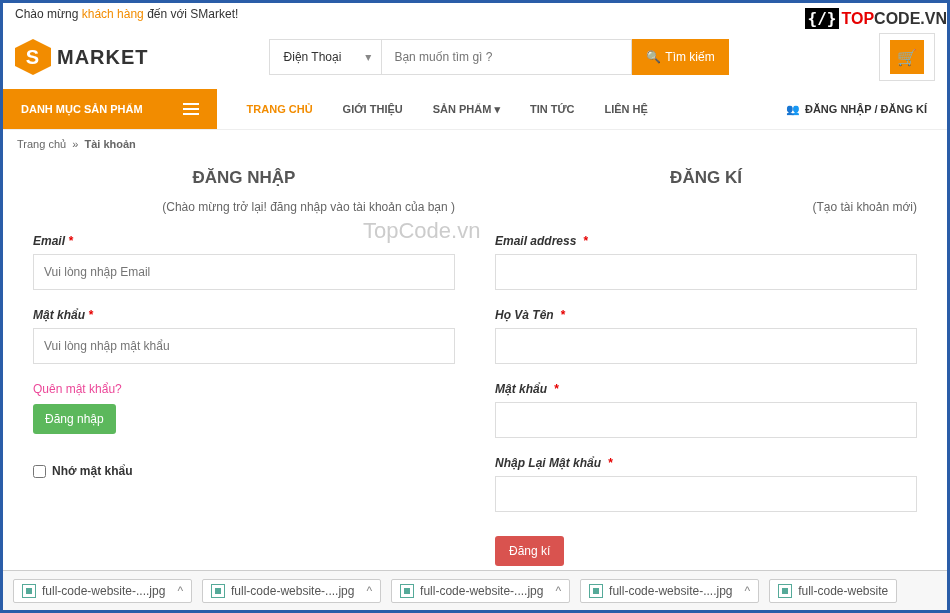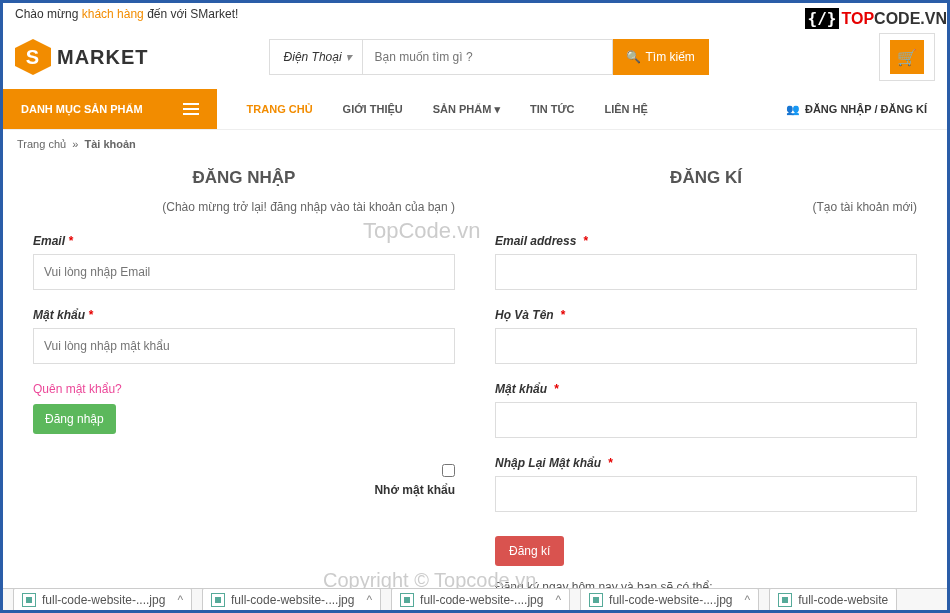--- a/index.html
+++ b/index.html
@@ -6,21 +6,21 @@
 body { font-family: Arial, sans-serif; font-size: 13px; color: #333; background: #fff; border: 3px solid #2a5da8; width: 950px; height: 613px; overflow: hidden; position: relative; }
 .topbar { display: flex; justify-content: space-between; padding: 4px 12px; font-size: 12px; }
 .topbar .highlight { color: #f28c00; }
 .topcode-logo { position: absolute; right: 0; top: 6px; font-weight: bold; font-size: 16px; }
 .topcode-logo .bracket { background: #000; color: #fff; padding: 1px 3px; font-family: monospace; margin-right: 2px; }
 .topcode-logo .top { color: #e60000; } .topcode-logo .code { color: #333; }
 .header { display: flex; align-items: center; padding: 8px 12px; gap: 10px; }
 .logo { display: flex; align-items: center; gap: 6px; font-weight: bold; font-size: 20px; letter-spacing: 1px; }
 .logo-hex { width: 36px; height: 36px; background: #f28c00; clip-path: polygon(50% 0,100% 25%,100% 75%,50% 100%,0 75%,0 25%); display: flex; align-items: center; justify-content: center; color: #fff; font-size: 20px; font-weight: bold; }
 .search-wrap { display: flex; margin-left: 110px; }
-.cat-select { border: 1px solid #ddd; padding: 10px 20px 10px 14px; font-size: 12px; position: relative; background: #fff; cursor: pointer; font-style: italic; }
+.cat-select { border: 1px solid #ddd; padding: 10px 40px 10px 14px; font-size: 12px; position: relative; background: #fff; cursor: pointer; }
 .cat-select::after { content: "▾"; position: absolute; right: 10px; color: #888; }
 .search-input { border: 1px solid #ddd; border-left: none; padding: 10px 12px; width: 250px; font-size: 12px; outline: none; }
 .search-btn { background: #f28c00; color: #fff; border: none; padding: 0 14px; font-size: 12px; cursor: pointer; display: flex; align-items: center; gap: 4px; }
 .cart { margin-left: auto; border: 1px solid #ddd; padding: 6px 10px; display: flex; align-items: center; gap: 10px; }
 .cart-text { font-size: 11px; line-height: 1.4; }
 .cart-text .title { font-weight: bold; font-size: 12px; }
 .cart-icon { background: #f28c00; color: #fff; width: 34px; height: 34px; display: flex; align-items: center; justify-content: center; font-size: 16px; }
 .nav { display: flex; align-items: center; border-bottom: 1px solid #eee; }
 .cat-menu { background: #f28c00; color: #fff; padding: 14px 18px; font-size: 11px; font-weight: bold; display: flex; align-items: center; gap: 40px; cursor: pointer; }
 .hamburger { display: flex; flex-direction: column; gap: 3px; }
@@ -35,27 +35,27 @@
 .col { flex: 1; }
 .col h2 { text-align: center; font-size: 17px; color: #555; margin-bottom: 12px; }
 .sub { text-align: right; font-size: 12px; color: #666; margin-bottom: 20px; }
 .form-group { margin-bottom: 18px; }
 .form-group label { display: block; font-size: 12px; font-weight: bold; margin-bottom: 6px; font-style: italic; }
 .req { color: #e60000; }
 .form-group input { width: 100%; padding: 10px; border: 1px solid #ddd; font-size: 12px; outline: none; }
 .forgot { font-size: 12px; color: #ec4899; margin-bottom: 8px; }
 .btn-login { background: #5cb85c; color: #fff; border: none; padding: 8px 12px; font-size: 12px; cursor: pointer; border-radius: 3px; }
 .btn-reg { background: #d9534f; color: #fff; border: none; padding: 8px 14px; font-size: 12px; cursor: pointer; border-radius: 3px; margin-top: 6px; }
-.remember { margin-top: 30px; display: flex; align-items: flex-end; gap: 6px; font-size: 12px; font-weight: bold; flex-direction: column; }
+.remember { margin-top: 30px; display: flex; align-items: center; gap: 6px; font-size: 12px; font-weight: bold; }
 .benefits-title { font-size: 12px; margin-top: 14px; color: #555; }
 .benefits { font-size: 12px; color: #555; padding-left: 24px; margin-top: 6px; }
 .benefits div { margin-bottom: 4px; }
 .watermark1 { position: absolute; left: 360px; top: 215px; font-size: 22px; color: #ccc; pointer-events: none; text-align: right; }
 .watermark2 { position: absolute; left: 320px; bottom: 18px; font-size: 20px; color: #ccc; pointer-events: none; }
-.downloads { position: absolute; bottom: 0; left: 0; right: 0; height: 22px; border-top: 1px solid #ccc; background: #f7f7f7; display: flex; align-items: center; padding: 0 10px; gap: 10px; font-size: 12px; color: #555; }
+.downloads { position: absolute; bottom: 0; left: 0; right: 0; height: 40px; border-top: 1px solid #ccc; background: #f7f7f7; display: flex; align-items: center; padding: 0 10px; gap: 10px; font-size: 12px; color: #555; }
 .dl-item { display: flex; align-items: center; gap: 6px; border: 1px solid #ccc; background: #fff; padding: 4px 8px; border-radius: 2px; cursor: pointer; }
 .dl-icon { width: 14px; height: 14px; border: 1px solid #5a9; display: inline-block; position: relative; }
 .dl-icon::after { content: ""; position: absolute; left: 3px; top: 3px; width: 6px; height: 6px; background: #5a9; }
 .dl-item .chev { color: #888; margin-left: 6px; }
 </style>
 </head>
 <body>
 
 <div class="topbar">
   <div><span>Chào mừng </span><span class="highlight">khách hàng</span><span> đến với SMarket!</span></div>

